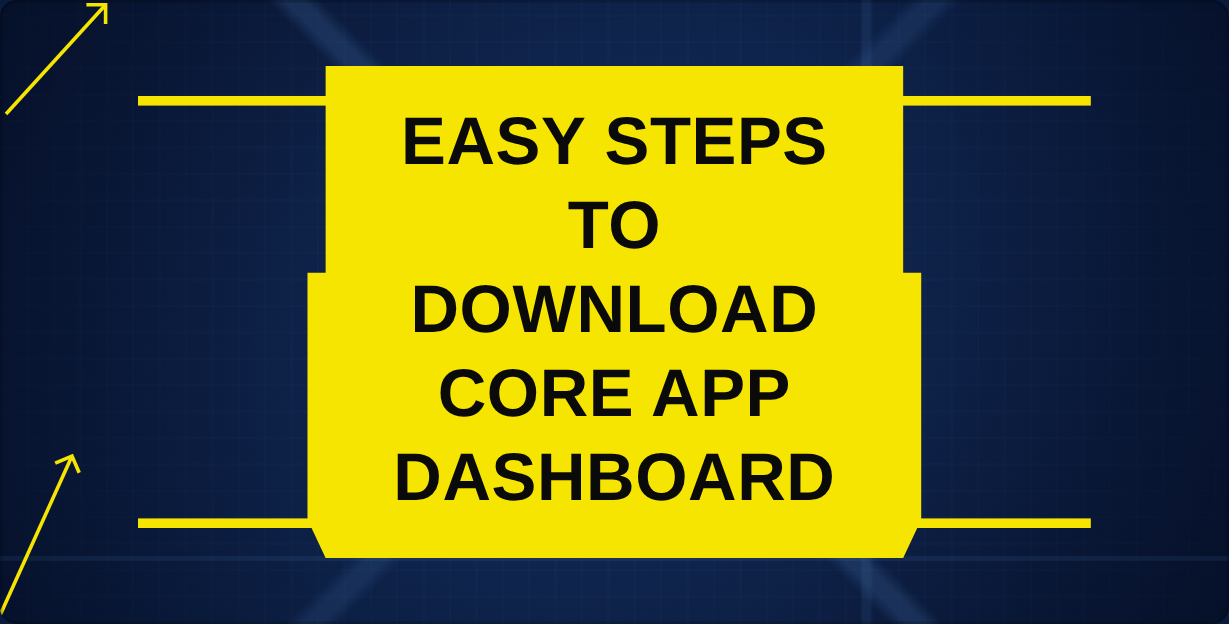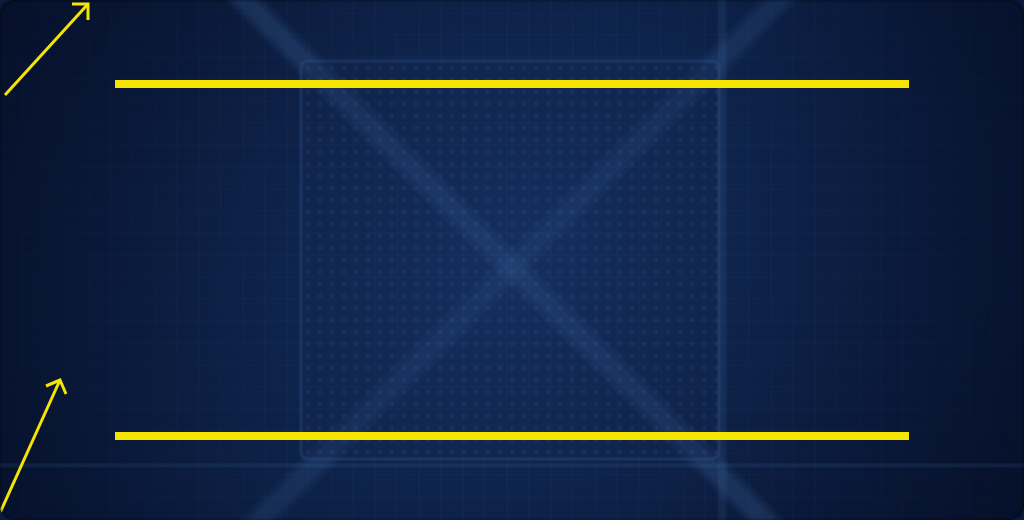--- a/index.html
+++ b/index.html
@@ -113,16 +113,22 @@
     <polyline points="82,14 98,14 98,30"></polyline>
   </svg>
 
   <svg class="arrow arrow-bl" viewBox="0 0 150 180">
     <line x1="10" y1="175" x2="80" y2="20"></line>
     <polyline points="66,26 80,20 86,34"></polyline>
   </svg>
 
   <div class="rule top"></div>
 
+  <div class="title-wrap">
+    <div class="title-shape">
+      <div class="title-text">EASY STEPS TO DOWNLOAD
+CORE APP DASHBOARD</div>
+    </div>
+  </div>
 
   <div class="rule bottom"></div>
   <div class="vignette"></div>
 </div>
 
 </body></html>

